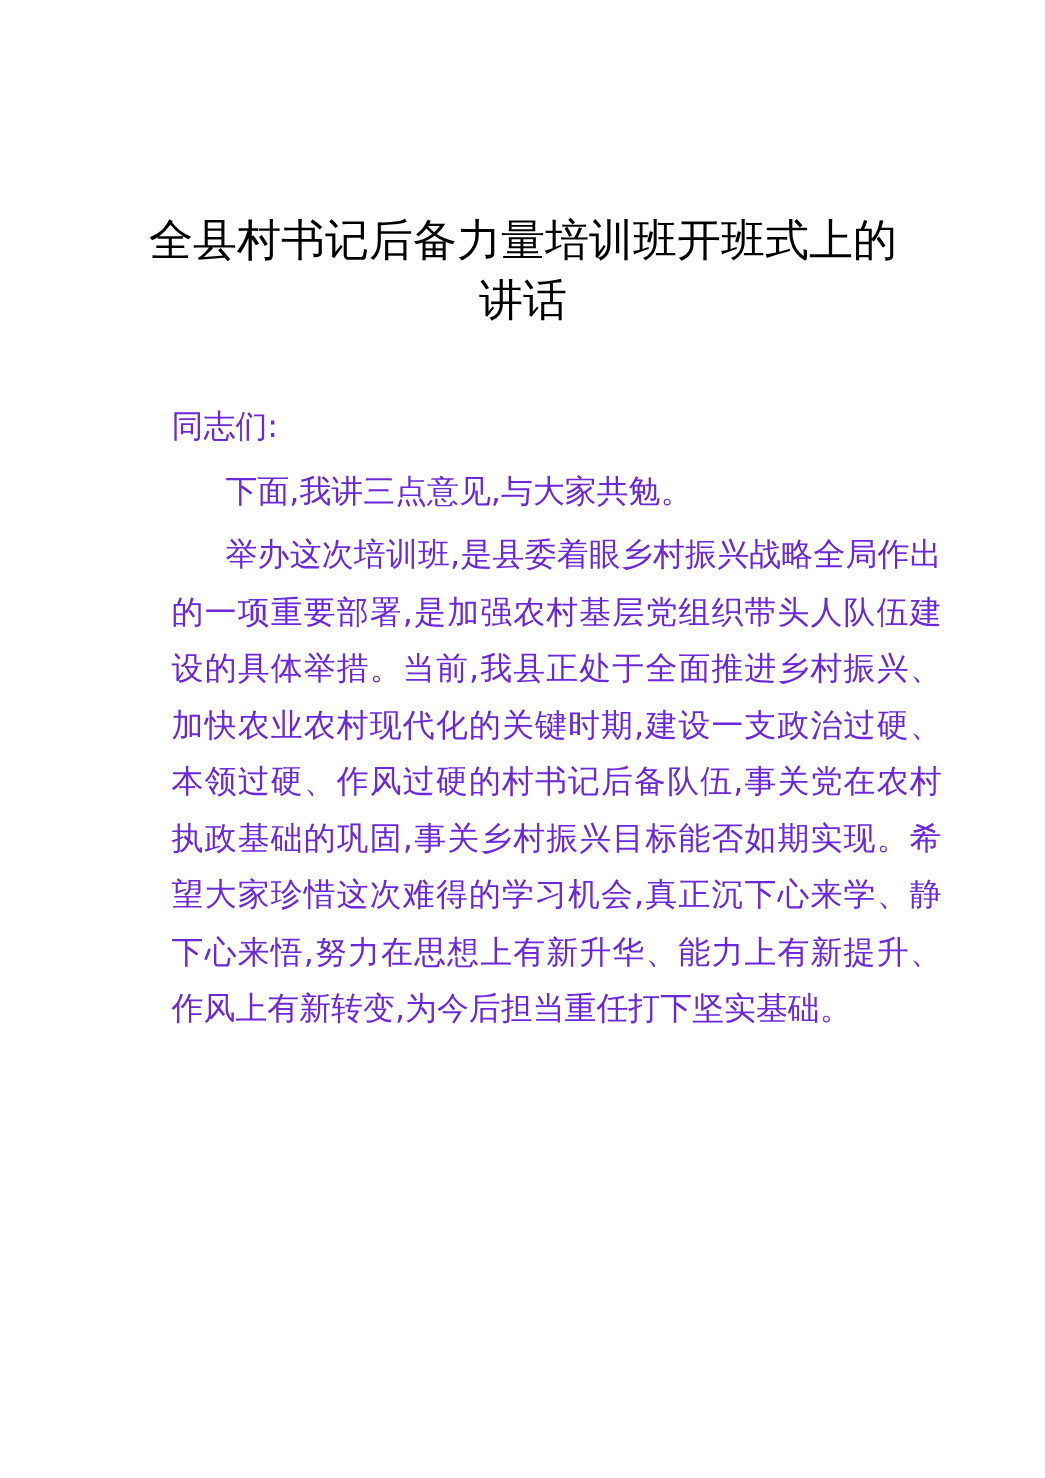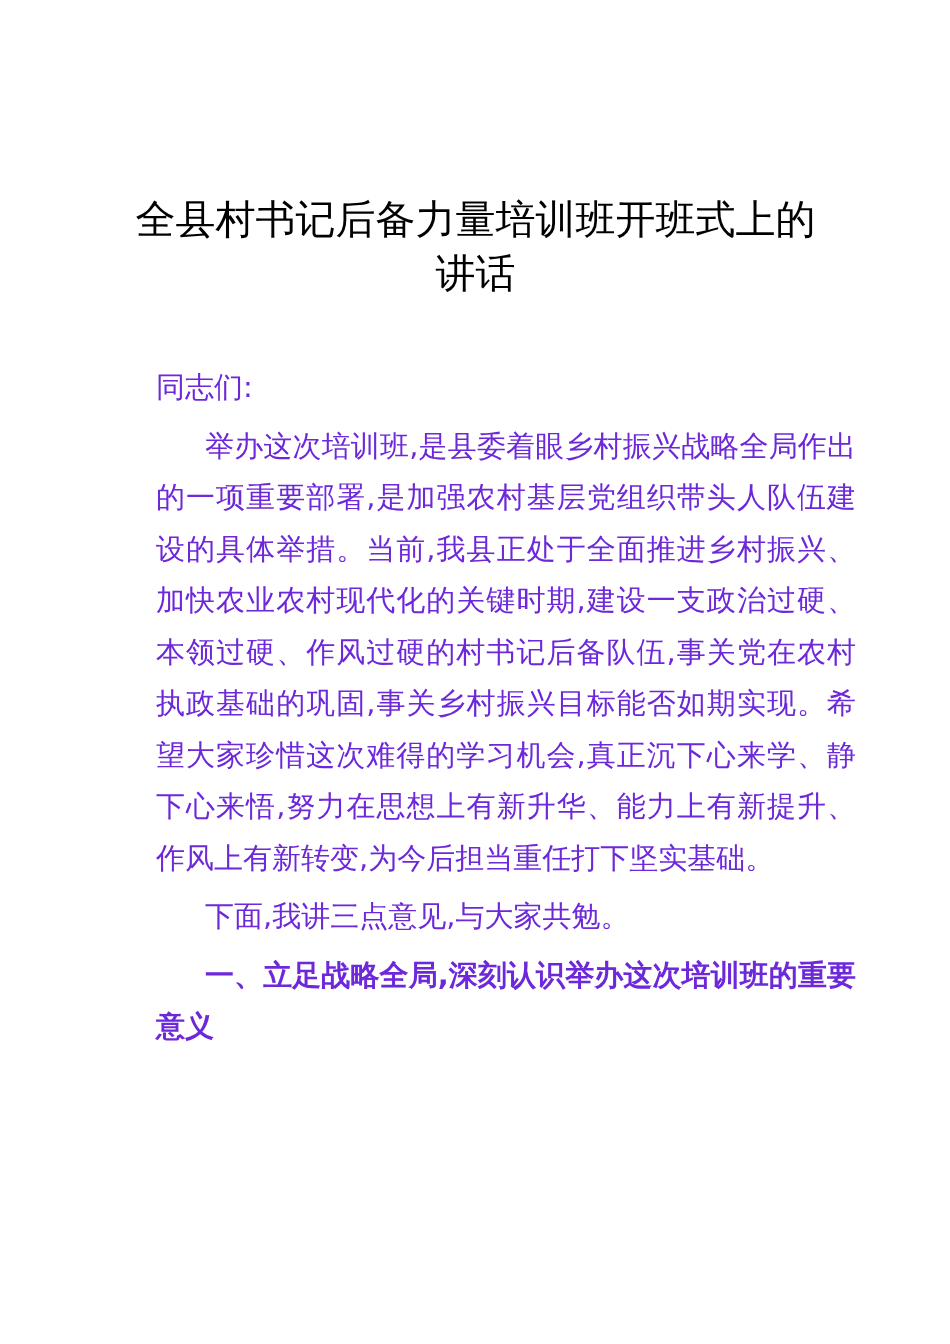--- a/index.html
+++ b/index.html
@@ -65,17 +65,16 @@
     }
   </style>
 </head>
 <body>
 
 <div class="page">
   <h1 class="title">全县村书记后备力量培训班开班式上的讲话</h1>
 
   <div class="body-text">
     <p class="salutation">同志们:</p>
+    <p class="indent">下面,我讲三点意见,与大家共勉。</p>
     <p class="indent">举办这次培训班,是县委着眼乡村振兴战略全局作出的一项重要部署,是加强农村基层党组织带头人队伍建设的具体举措。当前,我县正处于全面推进乡村振兴、加快农业农村现代化的关键时期,建设一支政治过硬、本领过硬、作风过硬的村书记后备队伍,事关党在农村执政基础的巩固,事关乡村振兴目标能否如期实现。希望大家珍惜这次难得的学习机会,真正沉下心来学、静下心来悟,努力在思想上有新升华、能力上有新提升、作风上有新转变,为今后担当重任打下坚实基础。</p>
-    <p class="indent">下面,我讲三点意见,与大家共勉。</p>
-    <p class="heading-1">一、立足战略全局,深刻认识举办这次培训班的重要意义</p>
   </div>
 </div>
 
 </body></html>

